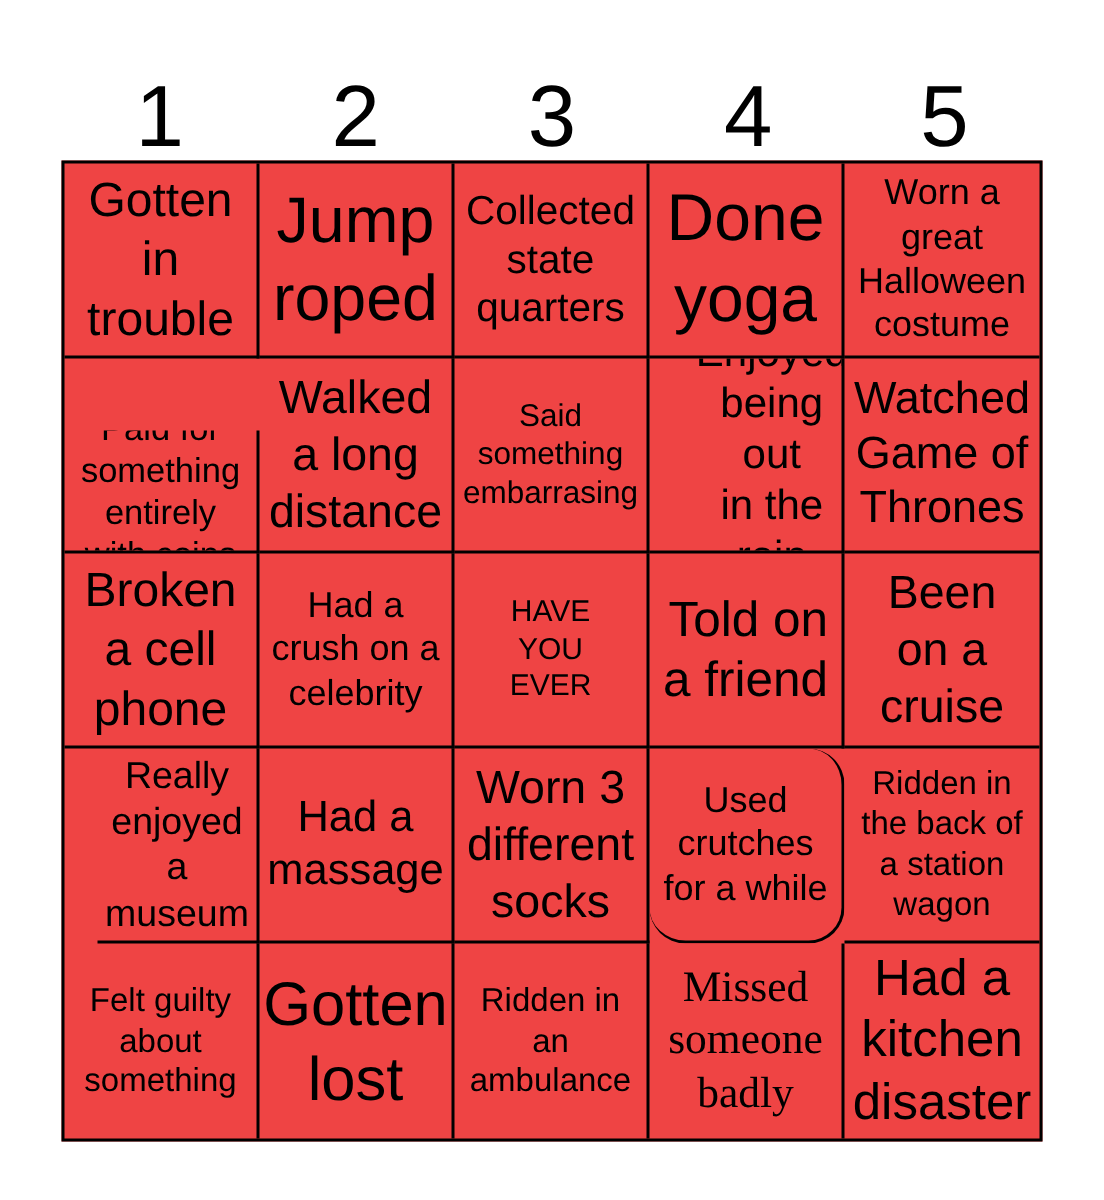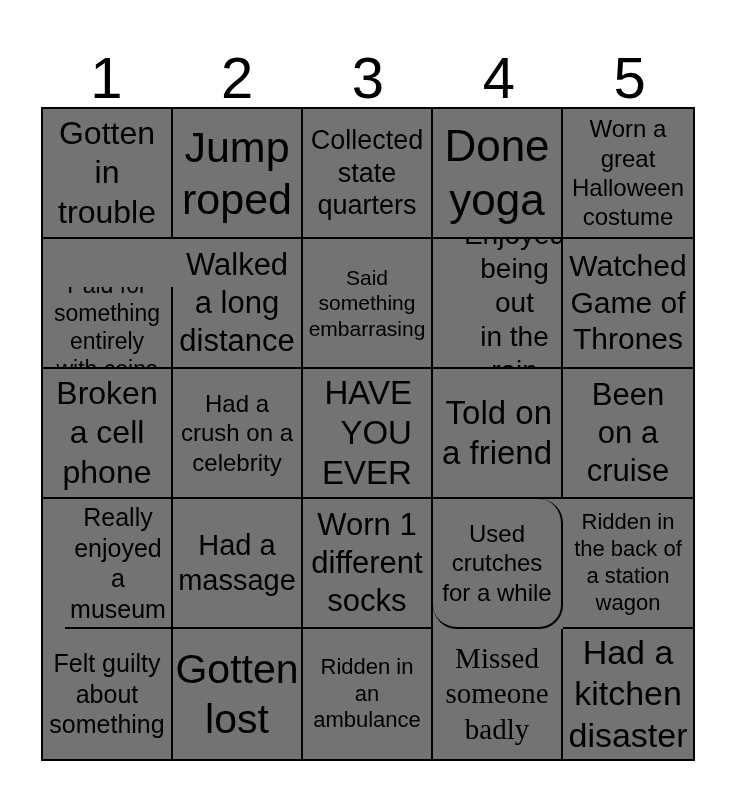--- a/index.html
+++ b/index.html
@@ -32,21 +32,21 @@
     font-weight: 400;
   }
   .bingo-grid {
     position: absolute;
     left: 41px;
     top: 107px;
     display: grid;
     grid-template-columns: repeat(5, 130px);
     grid-auto-rows: 130px;
     border: 2px solid #000000;
-    background: #737373;
+    background: #ef4444;
   }
   .cell {
     box-sizing: border-box;
     border-right: 2px solid #000000;
     border-bottom: 2px solid #000000;
     display: flex;
     align-items: center;
     justify-content: center;
     text-align: center;
     white-space: pre-line;
@@ -101,44 +101,44 @@
 in the rain</div>
     <div class="cell" style="font-size: 30px;">Watched
 Game of
 Thrones</div>
     <div class="cell" style="font-size: 32px;">Broken
 a cell
 phone</div>
     <div class="cell" style="font-size: 24px;">Had a
 crush on a
 celebrity</div>
-    <div class="cell" style="font-size: 33px; text-align: right;">HAVE
+    <div class="cell" style="font-size: 20px;">HAVE
 YOU
 EVER</div>
     <div class="cell" style="font-size: 33px; text-align: right;">Told on
 a friend</div>
     <div class="cell" style="font-size: 31px;">Been
 on a
 cruise</div>
     <div class="cell" style="font-size: 25px; margin-left: 22px;">Really
 enjoyed a
 museum</div>
     <div class="cell" style="font-size: 29px;">Had a
 massage</div>
-    <div class="cell" style="font-size: 31px;">Worn 1
+    <div class="cell" style="font-size: 31px;">Worn 3
 different
 socks</div>
     <div class="cell" style="font-size: 24px; border-radius: 24px;">Used
 crutches
 for a while</div>
     <div class="cell" style="font-size: 22px;">Ridden in
 the back of
 a station
 wagon</div>
-    <div class="cell" style="font-size: 25px;">Felt guilty
+    <div class="cell" style="font-size: 22px;">Felt guilty
 about
 something</div>
     <div class="cell" style="font-size: 41px;">Gotten
 lost</div>
     <div class="cell" style="font-size: 22px;">Ridden in
 an
 ambulance</div>
     <div class="cell" style="font-size: 29px; font-family: Liberation Serif, serif;">Missed
 someone
 badly</div>

